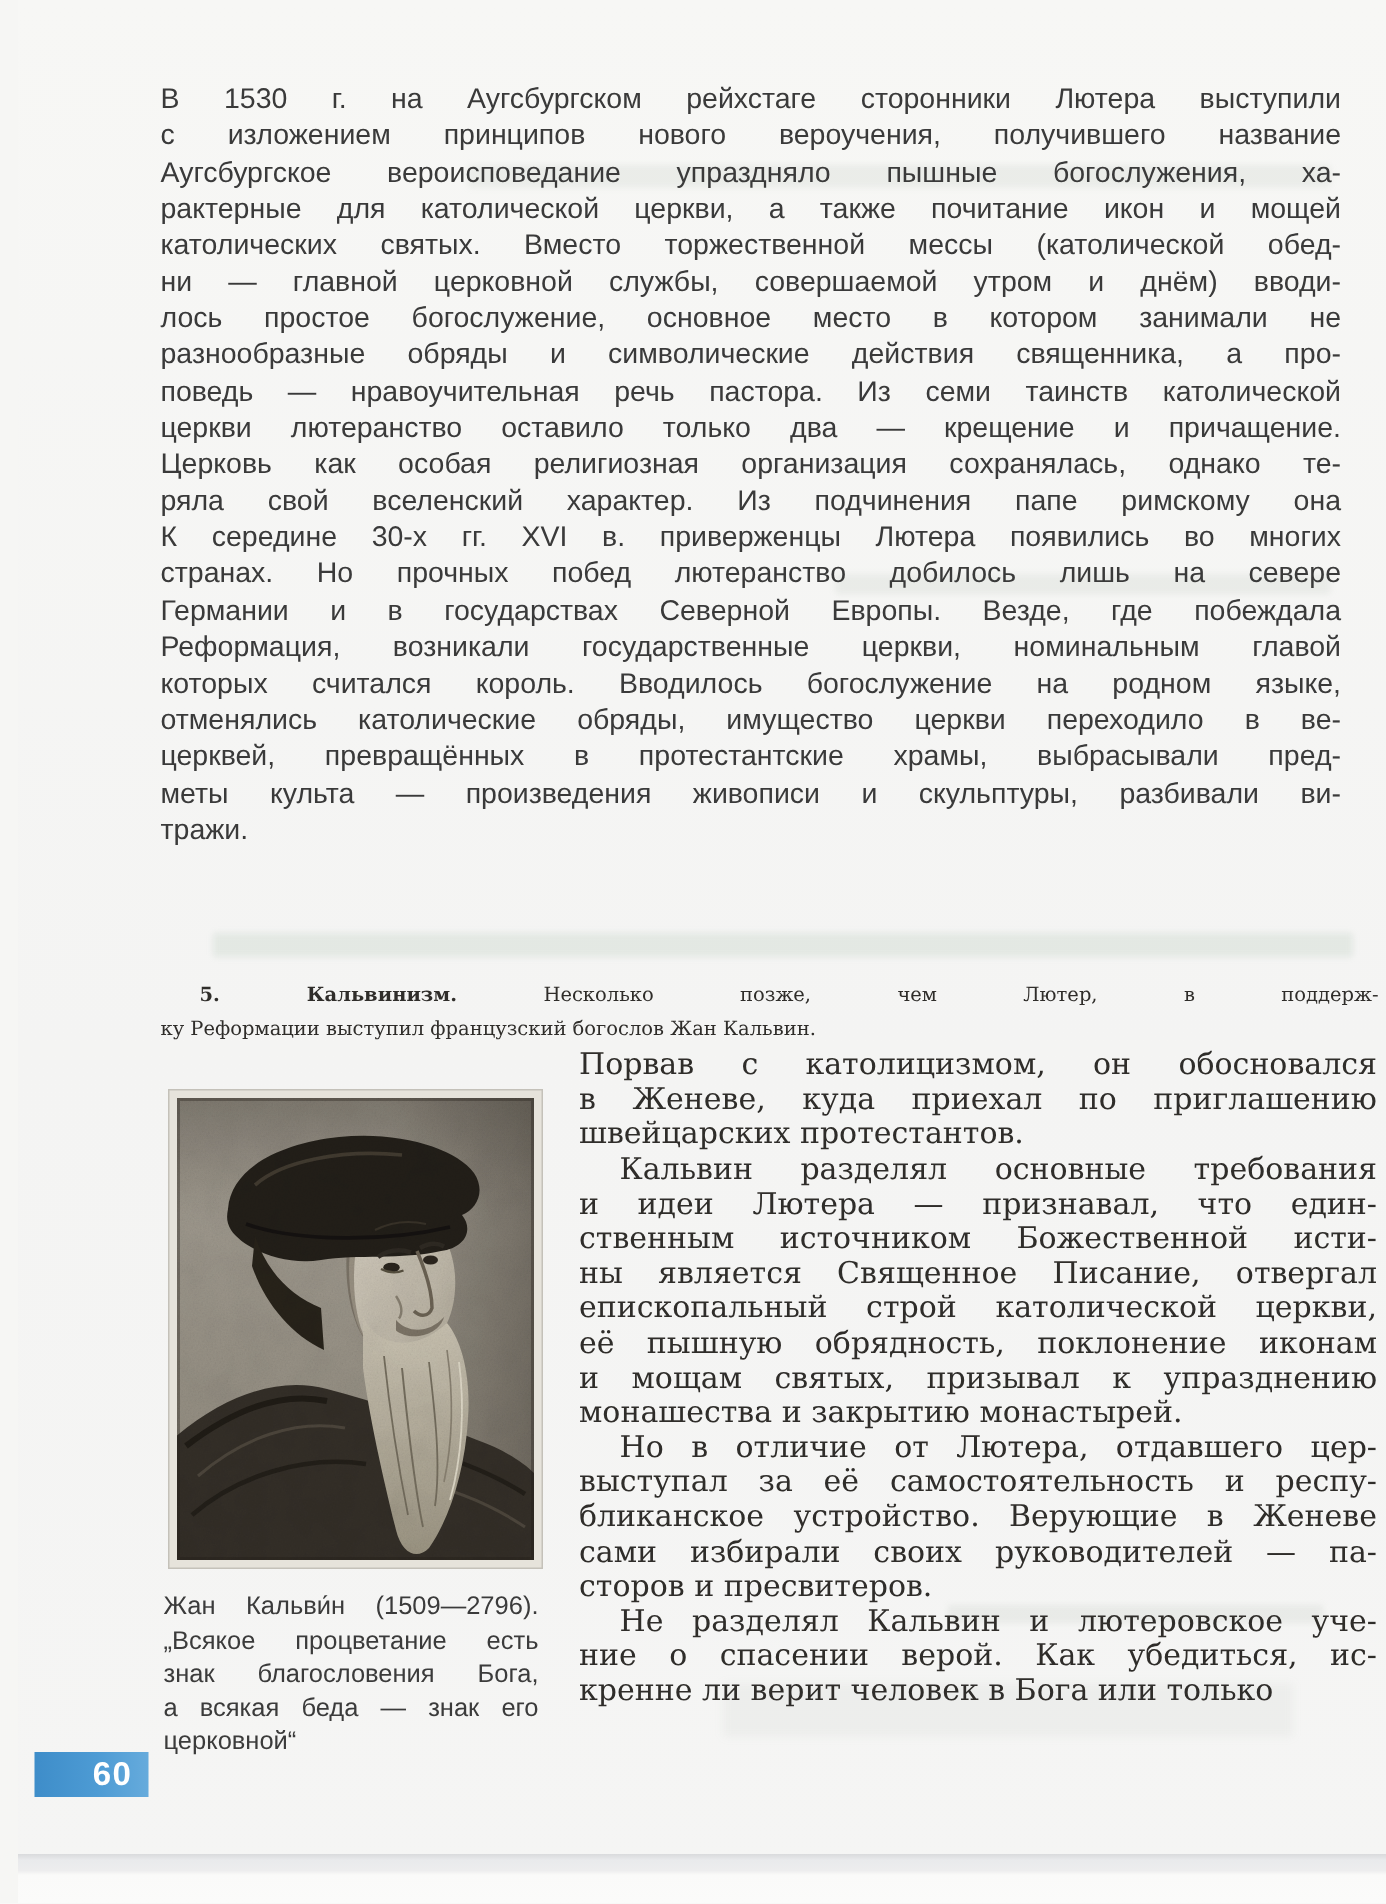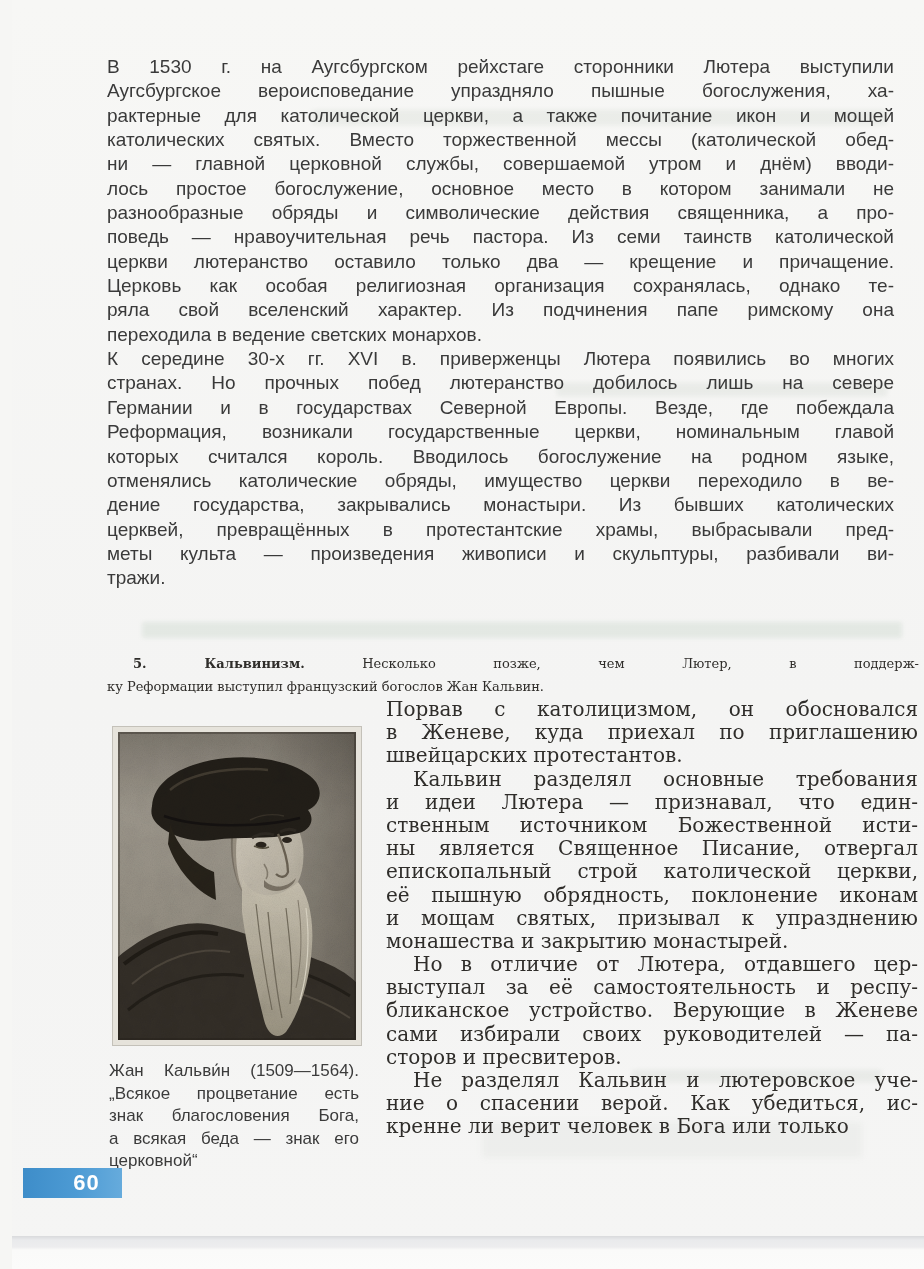--- a/index.html
+++ b/index.html
@@ -33,21 +33,21 @@
 
   
   .portrait{position:absolute;left:100px;top:726px;width:250px;height:320px;
       background:#e6e3db;border:1px solid #c4c1b9;box-sizing:border-box;}
   .portrait svg{position:absolute;left:5px;top:5px;}
 
   .caption{position:absolute;left:97px;top:1060px;width:250px;font-size:17px;color:#3b3b3b;
       font-family:"Liberation Sans","DejaVu Sans",sans-serif;}
   .caption .line{height:22.6px;line-height:22.6px;}
 
-  .page-badge{position:absolute;left:11px;top:1168px;width:99px;height:30px;
+  .page-badge{position:absolute;left:11px;top:1168px;width:76px;height:30px;
       background:linear-gradient(90deg,#3e8dc9 0%,#4d9bd4 55%,#66abdc 100%);
       color:#ffffff;font-size:22px;font-weight:bold;text-align:center;line-height:30px;
       padding-left:0;letter-spacing:1px;}
   .page-badge span{position:relative;left:14px;}
 
   .watermark{position:absolute;left:0;top:1251px;background:#e9e596;color:#33330f;
       font-size:12px;line-height:15px;padding:1px 7px 1px 3px;font-family:"Liberation Sans",sans-serif;}
 
   
   .ghost{position:absolute;filter:blur(2px);background:rgba(145,168,147,0.12);border-radius:2px;}
@@ -64,42 +64,41 @@
 
   <div class="ghost g1"></div>
   <div class="ghost g2"></div>
   <div class="ghost g3"></div>
   <div class="ghost g4"></div>
   <div class="ghost g5"></div>
 
   <div class="sans-block">
     <div>
         <div class="line first">В 1530 г. на Аугсбургском рейхстаге сторонники Лютера выступили</div>
+        <div class="line">с изложением принципов нового вероучения, получившего название</div>
       </div>
     <div>
         <div class="line first">Аугсбургское вероисповедание упраздняло пышные богослужения, ха-</div>
         <div class="line">рактерные для католической церкви, а также почитание икон и мощей</div>
         <div class="line">католических святых. Вместо торжественной мессы (католической обед-</div>
         <div class="line">ни — главной церковной службы, совершаемой утром и днём) вводи-</div>
         <div class="line">лось простое богослужение, основное место в котором занимали не</div>
         <div class="line">разнообразные обряды и символические действия священника, а про-</div>
         <div class="line">поведь — нравоучительная речь пастора. Из семи таинств католической</div>
         <div class="line">церкви лютеранство оставило только два — крещение и причащение.</div>
         <div class="line">Церковь как особая религиозная организация сохранялась, однако те-</div>
         <div class="line">ряла свой вселенский характер. Из подчинения папе римскому она</div>
-        <div class="line last">переходила в ведение светских монархов.</div>
       </div>
     <div>
         <div class="line first">К середине 30-х гг. XVI в. приверженцы Лютера появились во многих</div>
         <div class="line">странах. Но прочных побед лютеранство добилось лишь на севере</div>
         <div class="line">Германии и в государствах Северной Европы. Везде, где побеждала</div>
         <div class="line">Реформация, возникали государственные церкви, номинальным главой</div>
         <div class="line">которых считался король. Вводилось богослужение на родном языке,</div>
         <div class="line">отменялись католические обряды, имущество церкви переходило в ве-</div>
-        <div class="line">дение государства, закрывались монастыри. Из бывших католических</div>
         <div class="line">церквей, превращённых в протестантские храмы, выбрасывали пред-</div>
         <div class="line">меты культа — произведения живописи и скульптуры, разбивали ви-</div>
         <div class="line last">тражи.</div>
       </div>
   </div>
 
   <div class="section-head serif">
     <div class="line sline"><b>5. Кальвинизм.</b> <span>Несколько позже, чем Лютер, в поддерж-</span></div>
     <div class="line last">ку Реформации выступил французский богослов Жан Кальвин.</div>
   </div>
@@ -207,21 +206,21 @@
         <div class="line last">сторов и пресвитеров.</div>
       </div>
     <div data-indent="1">
         <div class="line first">Не разделял Кальвин и лютеровское уче-</div>
         <div class="line">ние о спасении верой. Как убедиться, ис-</div>
         <div class="line last">кренне ли верит человек в Бога или только</div>
       </div>
   </div>
 
   <div class="caption">
-      <div class="line first">Жан Кальви́н (1509—1564).</div>
+      <div class="line first">Жан Кальви́н (1509—2796).</div>
       <div class="line">„Всякое процветание есть</div>
       <div class="line">знак благословения Бога,</div>
       <div class="line">а всякая беда — знак его</div>
       <div class="line last">церковной“</div>
     </div>
 
   <div class="page-badge"><span>60</span></div>
 
   <div class="watermark">http://gdz.wtf</div>
 

